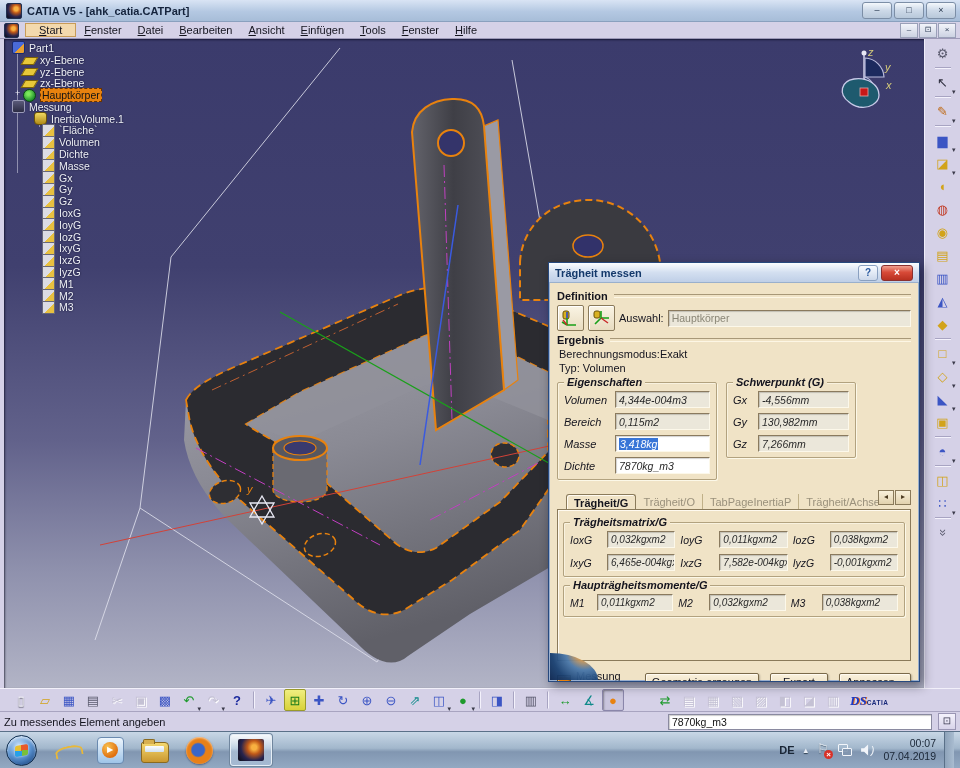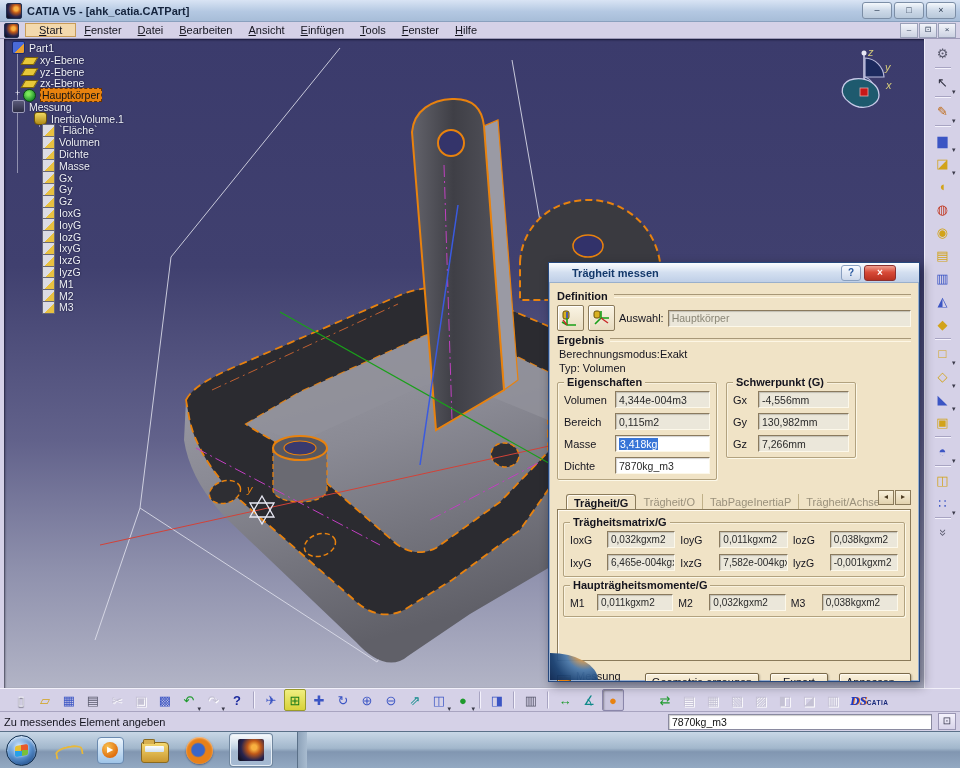--- a/index.html
+++ b/index.html
@@ -172,21 +172,21 @@
   .tray-vol .wav{font-size:10px;color:#f2f5fa;margin-left:0;}
   .tray-clock{font-size:10.5px;color:#1a2636;text-align:right;line-height:1.25;}
   .show-desktop{width:9px;height:37px;margin-left:8px;background:linear-gradient(90deg,#8ea3ba,#a9bcd0);
     border-left:1px solid #5a7088;}
 
   
   .dialog{position:absolute;left:548px;top:262px;width:372px;height:420px;z-index:30;
     background:#f0e3c6;border:1px solid #27497e;box-shadow:0 0 0 1px #9ab0d0 inset,3px 4px 10px rgba(0,0,20,.45);
     box-sizing:border-box;overflow:hidden;}
   .dlg-title{height:19px;background:linear-gradient(#fbfdff,#d3dff0 50%,#bfcfe7);
-    border-bottom:1px solid #9ab0cc;display:flex;align-items:center;padding:0 23px;}
+    border-bottom:1px solid #9ab0cc;display:flex;align-items:center;padding:0 6px;}
   .dlg-title-text{font-size:11px;font-weight:bold;color:#14396b;flex:1;}
   .dlg-help{width:18px;height:14px;border:1px solid #8aa0c0;border-radius:3px;
     background:linear-gradient(#f8fbff,#ccd8ea);font-size:10px;font-weight:bold;color:#2a5aa0;
     text-align:center;line-height:13px;margin-right:3px;}
   .dlg-close{width:30px;height:14px;border:1px solid #8a3030;border-radius:3px;
     background:linear-gradient(#f0a090,#d84a38 45%,#b83020);color:#fff;font-size:10px;font-weight:bold;
     text-align:center;line-height:13px;}
   .dlg-body{padding:4px 8px 0 8px;position:relative;height:calc(100% - 20px);box-sizing:border-box;}
   .sect{display:flex;align-items:center;gap:6px;font-size:11px;font-weight:bold;color:#14141e;margin-top:3px;}
   .sect::after{content:"";flex:1;height:2px;border-top:1px solid #a89878;border-bottom:1px solid #fdf6e4;}
@@ -195,21 +195,21 @@
     border-radius:2px;box-shadow:1px 1px 0 #fff inset;display:flex;align-items:center;justify-content:center;}
   .lab{font-size:11px;color:#14141e;}
   .fld{background:#ebe7da;border:1px solid #8a7a5e;border-right-color:#fcf8ea;border-bottom-color:#fcf8ea;
     box-shadow:inset 1px 1px 1px rgba(0,0,0,.18);height:15px;font-size:10.5px;padding:0 3px;
     display:flex;align-items:center;color:#2a2a2a;overflow:hidden;white-space:nowrap;}
   .fld.white{background:#fff;}
   .fld .sel{background:#3875d7;color:#fff;padding:0 1px;}
   .fld.gray-text{color:#8a8676;}
   .resline{font-size:11px;color:#14141e;margin:2px 0 0 2px;}
   .grp{position:relative;border:1px solid #b2a27f;border-radius:2px;box-shadow:1px 1px 0 rgba(255,252,240,.8),
-    inset 1px 1px 0 rgba(255,252,240,.6);padding:8px 6px 5px 6px;margin-top:8px;}
+    inset 1px 1px 0 rgba(255,252,240,.6);padding:8px 6px 5px 6px;margin-top:8px;font-style:italic;}
   .grp-title{position:absolute;top:-7px;left:6px;background:#f0e3c6;padding:0 3px;font-size:11px;
     font-weight:bold;color:#14141e;}
   .eig-row{display:flex;align-items:center;gap:5px;margin-bottom:5px;}
   .eig-row:last-child{margin-bottom:0;}
   .eig-row .lab{width:46px;flex:0 0 auto;}
   .eig-row .fld{flex:1;}
   .sp-row .lab{width:20px;}
   .groups-row{display:flex;gap:9px;align-items:flex-start;}
   .grp.eig{width:146px;flex:0 0 auto;}
   .grp.sp{width:116px;flex:0 0 auto;}
@@ -538,20 +538,34 @@
   <div class="taskbar" data-name="windows-taskbar">
     <span style="display:flex;align-items:center;">
 
     <span class="tapp" data-name="start-button"></span>
         <span class="tapp" data-name="ie-icon"></span>
         <span class="tapp" data-name="media-player-icon"></span>
         <span class="tapp" data-name="explorer-icon"></span>
         <span class="tapp" data-name="firefox-icon"></span>
         <span class="tapp" data-name="catia-window-icon"></span>
       </span>
+    <span class="tray" data-name="system-tray">
+      <span class="tray-lang" data-name="language-indicator">DE</span>
+      <span class="tray-hidden" data-name="show-hidden-icons-button">▴</span>
+      <span class="tray-flag" data-name="action-center-icon"></span>
+      <span class="tray-net" data-name="network-icon"></span>
+      <span class="tray-vol" data-name="volume-icon">
+          <i class="spk"></i>
+          <i class="wav">)</i>
+        </span>
+      <span class="tray-clock" data-name="clock">
+        <div>00:07</div>
+        <div>07.04.2019</div>
+      </span>
+    </span>
     <span class="show-desktop" data-name="show-desktop-button"></span>
   </div>
 
   <div class="dialog" data-name="measure-inertia-dialog">
     <div class="dlg-title" data-name="dialog-title-bar">
       <span class="dlg-title-text" data-name="dialog-title">Trägheit messen</span>
       <span class="dlg-help" data-name="dialog-help-button">?</span>
       <span class="dlg-close" data-name="dialog-close-button">×</span>
     </div>
     <div class="dlg-body">

